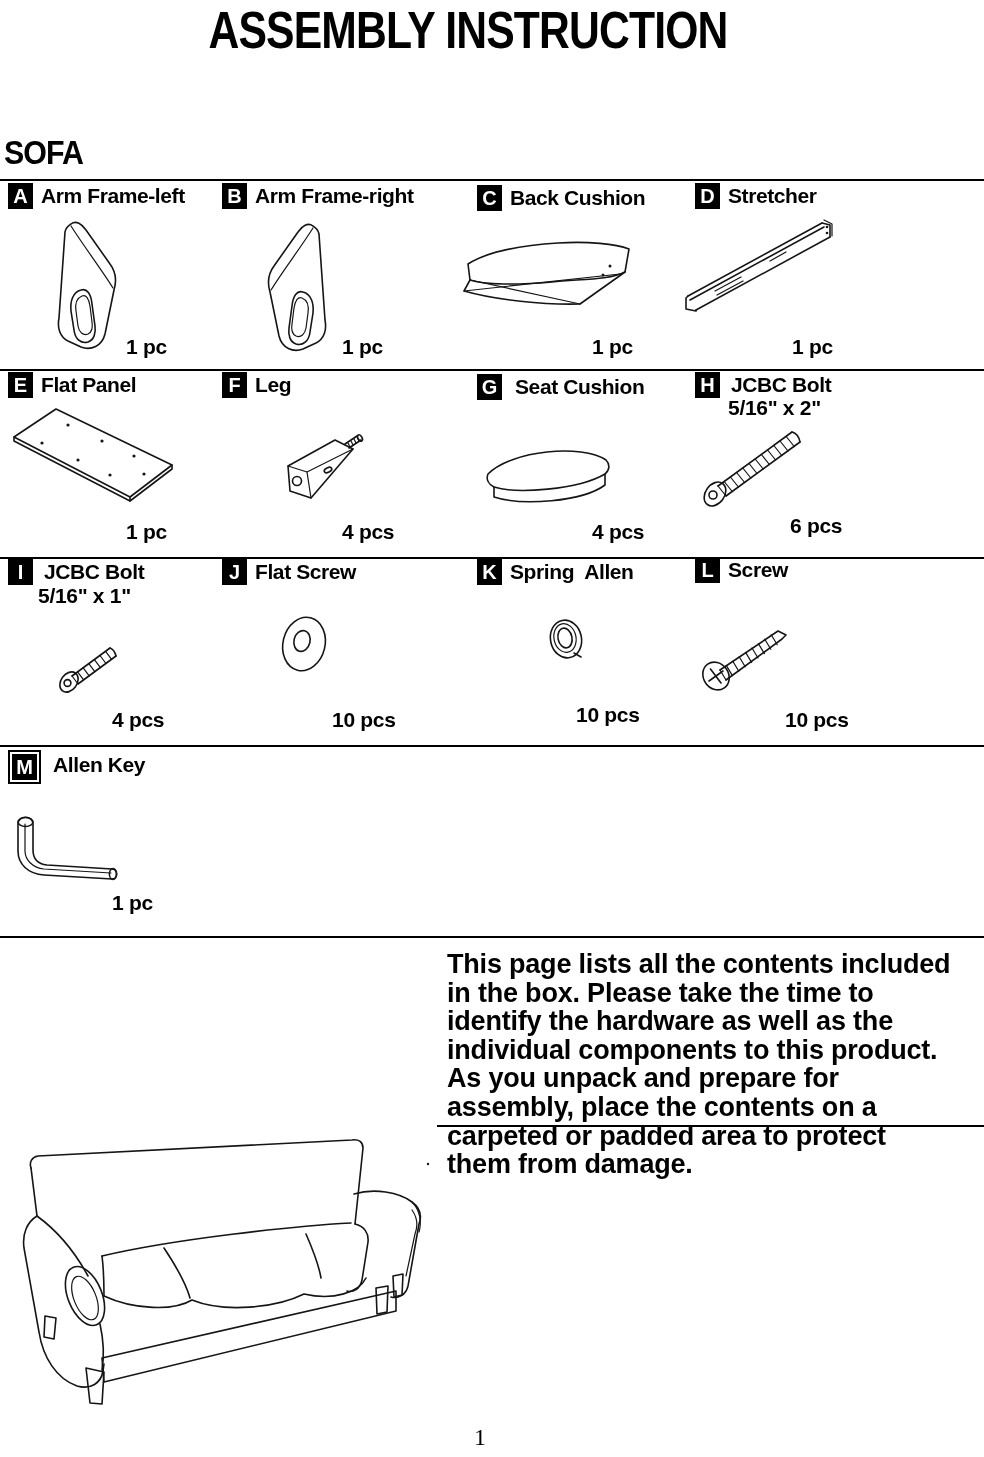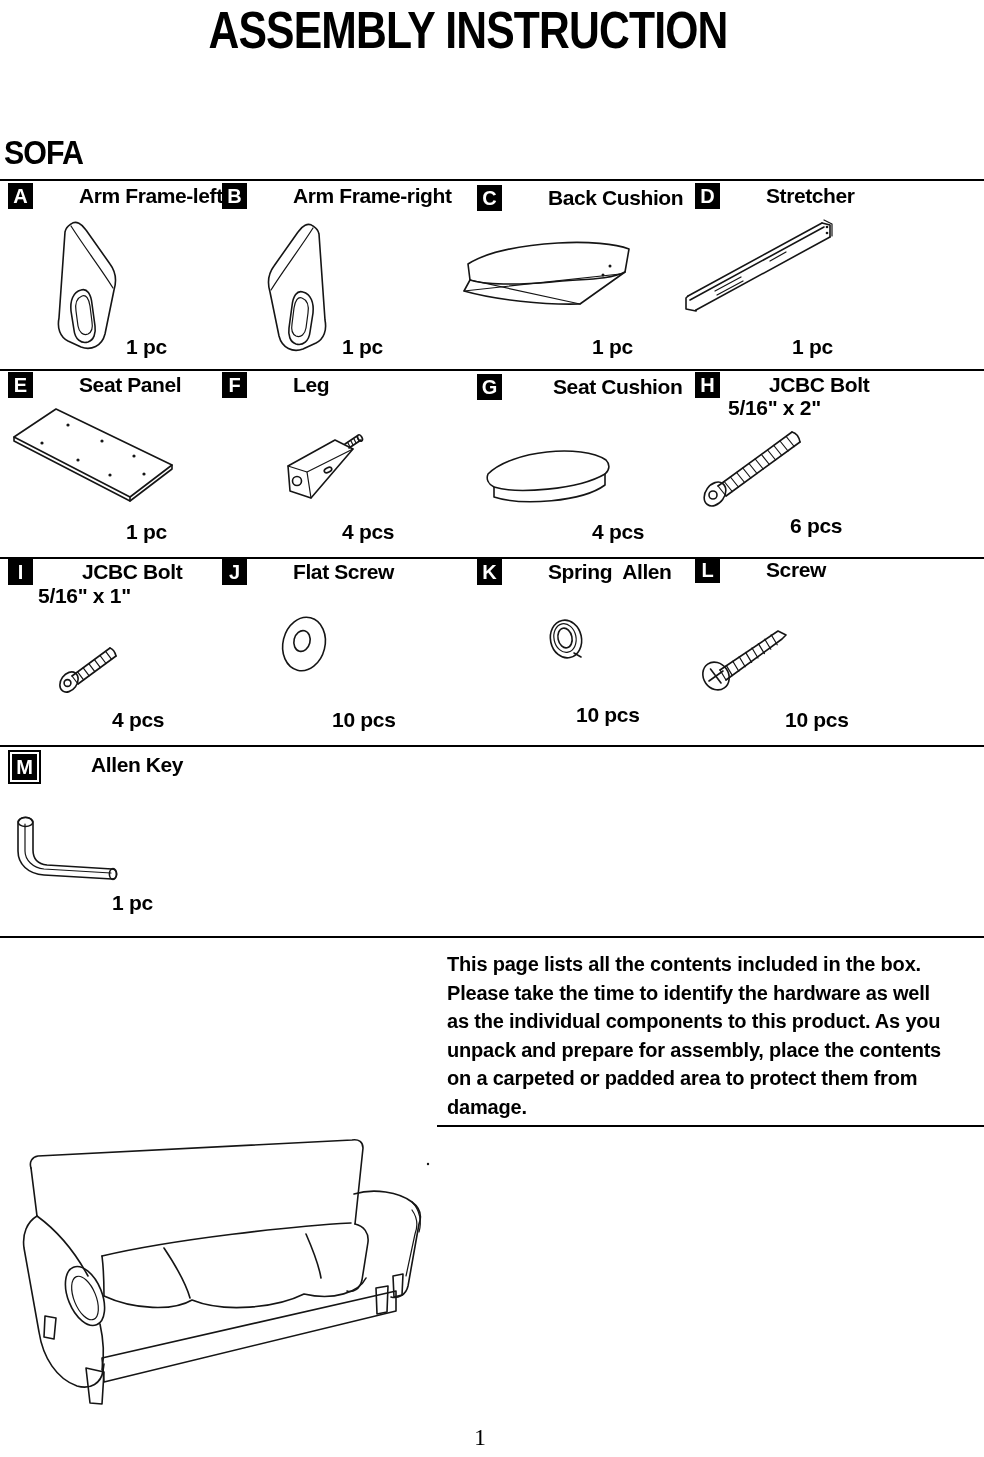--- a/index.html
+++ b/index.html
@@ -9,31 +9,31 @@
          font-size:52px;font-weight:bold;letter-spacing:-1px;
          transform:scaleX(0.82);transform-origin:50% 0;white-space:nowrap;}
   .section{position:absolute;left:4px;top:134px;font-size:33px;font-weight:bold;
            letter-spacing:-1px;transform:scaleX(0.92);transform-origin:0 0;}
   .sep{position:absolute;height:2px;background:#000;}
   .part-head{position:absolute;display:flex;align-items:flex-start;gap:8px;}
   .badge{width:25px;height:26px;background:#000;color:#fff;flex:0 0 auto;
          display:flex;align-items:center;justify-content:center;
          font-size:20px;font-weight:bold;}
   .badge-m{box-shadow:0 0 0 2px #fff,0 0 0 4px #000;margin:2px;}
-  .pname{font-size:21px;font-weight:bold;letter-spacing:-0.4px;padding-top:1px;white-space:pre;margin-left:38px;}
+  .pname{font-size:21px;font-weight:bold;letter-spacing:-0.4px;padding-top:1px;white-space:pre;}
   .qty{position:absolute;font-size:21px;font-weight:bold;letter-spacing:-0.3px;white-space:pre;}
   .subsize{position:absolute;font-size:21px;font-weight:bold;letter-spacing:-0.3px;white-space:pre;}
   .illus{position:absolute;}
   .illus svg,.sofa svg{display:block;}
   .lineart path,.lineart ellipse,.lineart circle{fill:none;stroke:#151515;stroke-width:1.6;
          stroke-linecap:round;stroke-linejoin:round;}
   .lineart .thin{stroke-width:1.2;}
   .lineart .dot{fill:#151515;stroke:none;}
   .note{position:absolute;left:447px;top:950px;width:508px;
-        font-size:20px;font-weight:bold;line-height:28.6px;letter-spacing:-0.2px;}
+        font-size:27px;font-weight:bold;line-height:28.6px;letter-spacing:-0.2px;}
   .pageno{position:absolute;left:-12px;top:1424px;width:984px;text-align:center;
           font-family:"Liberation Serif",serif;font-size:24px;}
 </style>
 </head>
 <body>
 
 <div id="page">
 
   <div class="title">ASSEMBLY INSTRUCTION</div>
   <div class="section">SOFA</div>
@@ -57,21 +57,21 @@
     <span class="badge">C</span>
     <span class="pname">Back Cushion</span>
   </div>
   <div class="part-head" style="left:695px;top:183px;">
     <span class="badge">D</span>
     <span class="pname">Stretcher</span>
   </div>
 
   <div class="part-head" style="left:8px;top:372px;">
     <span class="badge">E</span>
-    <span class="pname">Seat Panel</span>
+    <span class="pname">Flat Panel</span>
   </div>
   <div class="part-head" style="left:222px;top:372px;">
     <span class="badge">F</span>
     <span class="pname">Leg</span>
   </div>
   <div class="part-head" style="left:477px;top:374px;gap:13px;">
     <span class="badge">G</span>
     <span class="pname">Seat Cushion</span>
   </div>
   <div class="part-head" style="left:695px;top:372px;gap:11px;">

